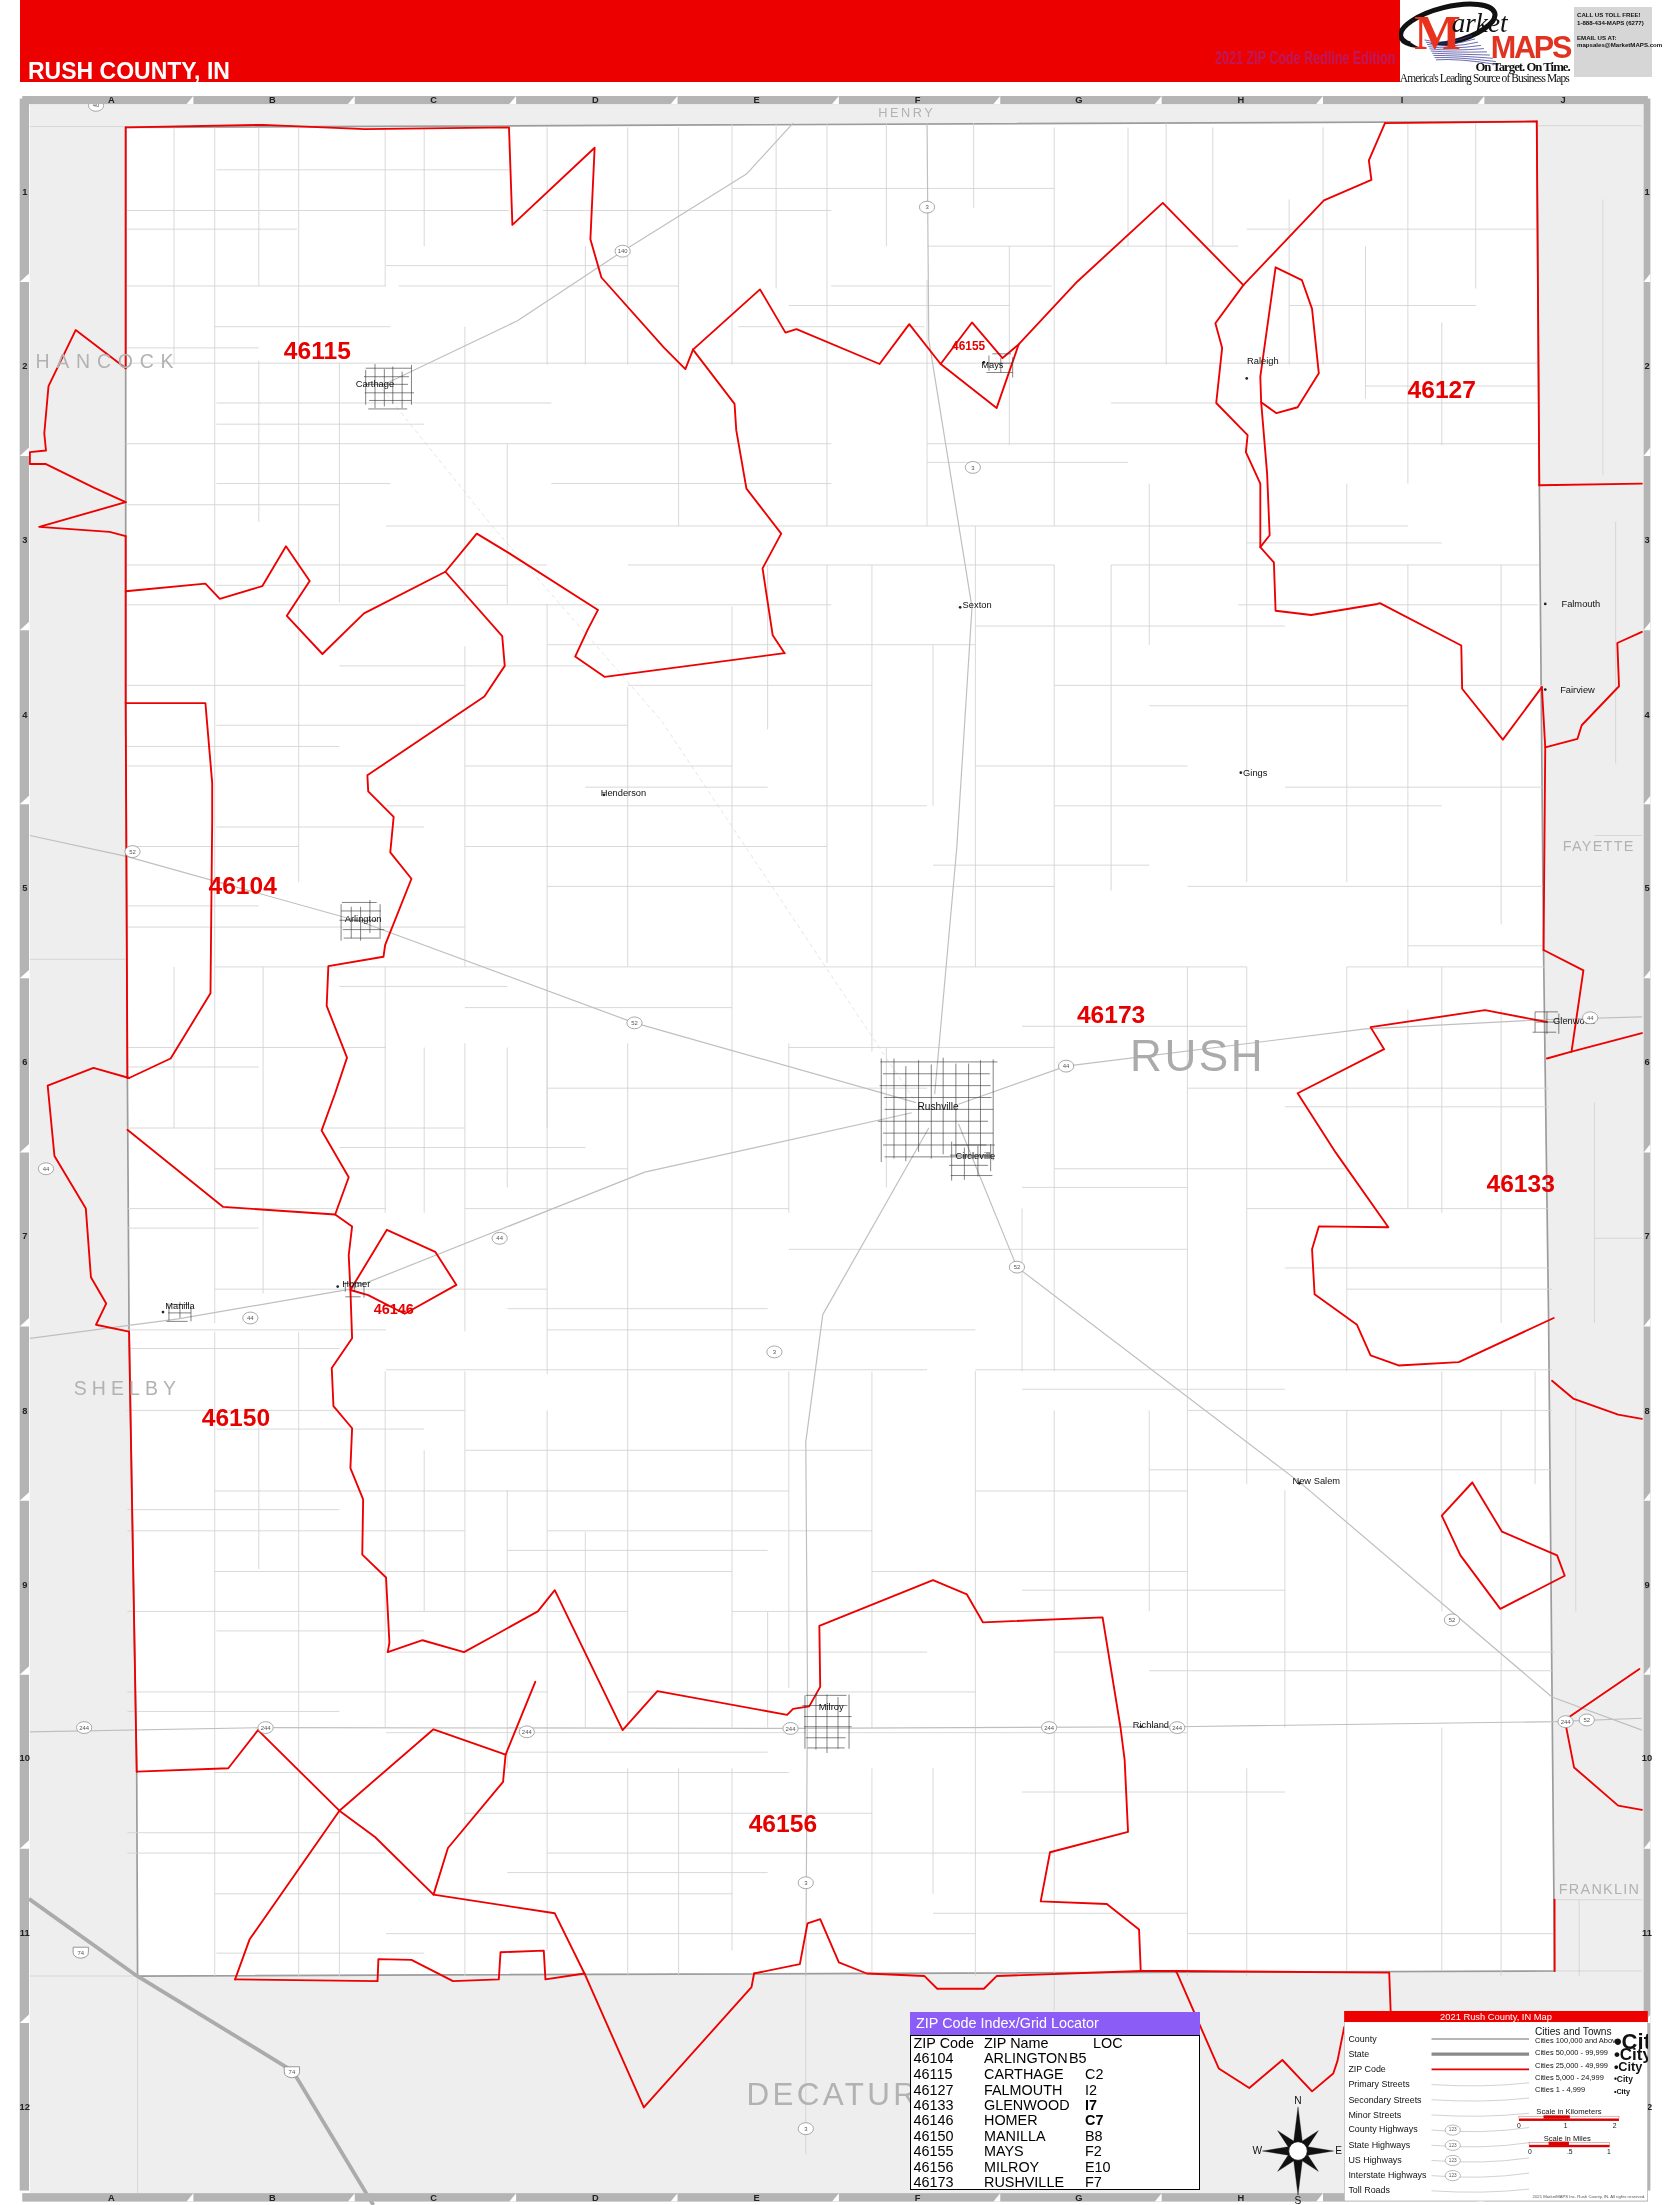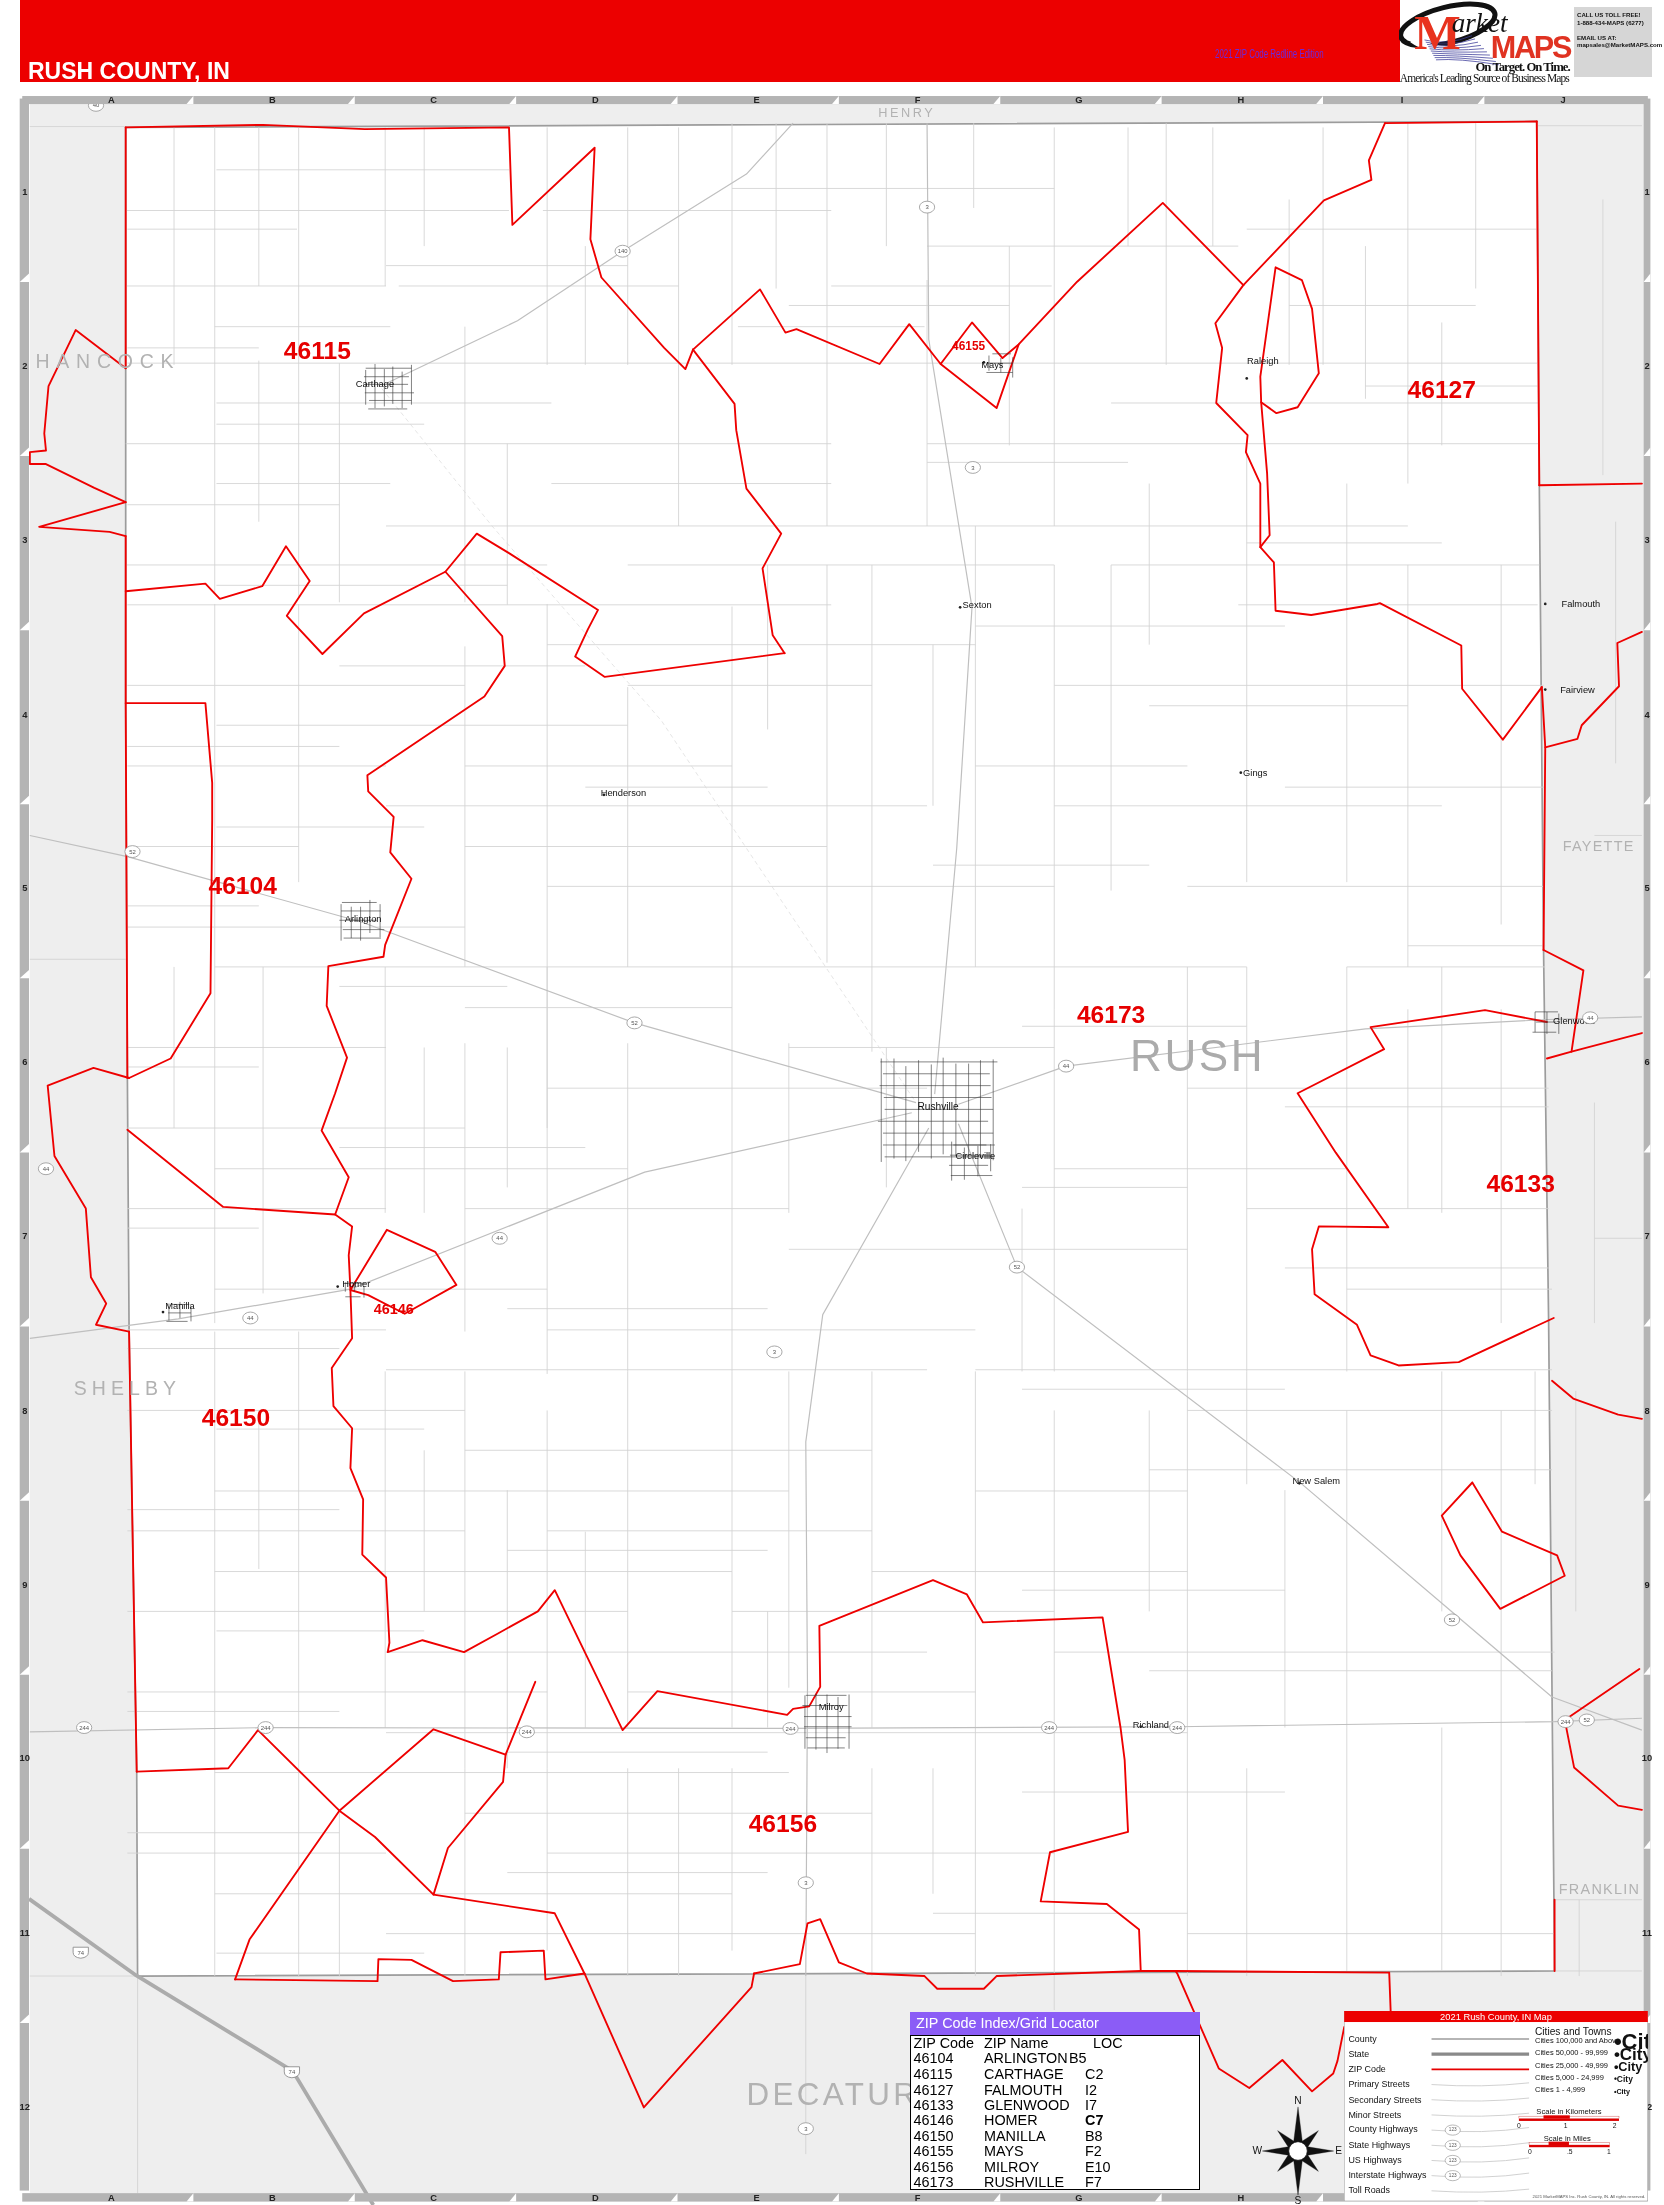--- a/index.html
+++ b/index.html
@@ -2,21 +2,21 @@
 <html style="font-size:13.6px"><head><meta charset="utf-8"><style>
 html,body{margin:0;padding:0;}
 body{width:1665px;height:2205px;position:relative;background:#fff;font-family:"Liberation Sans",sans-serif;overflow:hidden;}
 .abs{position:absolute;}
 </style></head><body>
 
 <div class="abs" style="left:19.5px;top:0;width:1380px;height:82px;background:#ec0000;"></div>
 
 <div class="abs" style="left:28px;top:30.5px;color:#fff;font-size:23px;font-weight:bold;margin-top:27px;">RUSH COUNTY, IN</div>
 
-<div class="abs" style="left:1215px;top:47px;width:186px;color:#6d28d9;font-size:12px;font-weight:normal;white-space:nowrap;overflow:hidden;"><span style="display:inline-block;transform:scaleX(0.66);transform-origin:0 0;">2021 ZIP Code Redline Edition</span></div>
+<div class="abs" style="left:1215px;top:47px;width:186px;color:#be185d;font-size:19px;font-weight:bold;white-space:nowrap;overflow:hidden;"><span style="display:inline-block;transform:scaleX(0.66);transform-origin:0 0;">2021 ZIP Code Redline Edition</span></div>
 
 <svg class="abs" style="left:1399px;top:0" width="175" height="85" viewBox="0 0 206 100">
 <ellipse cx="58" cy="30" rx="57" ry="21" fill="none" stroke="#111" stroke-width="6" transform="rotate(-14 55 32)"></ellipse>
 <path d="M16,46 q22,16 62,12" stroke="#fff" stroke-width="9" fill="none"></path>
 <g stroke="#3c3c99" stroke-width="1" fill="none" opacity="0.9">
 <path d="M30.0,47.0 q26,7 56,-5.0"></path>
 <path d="M31.5,49.6 q26,6 58,-3.8"></path>
 <path d="M33.0,52.2 q26,5 60,-2.6"></path>
 <path d="M34.5,54.8 q26,4 62,-1.4000000000000004"></path>
 <path d="M36.0,57.4 q26,3 64,-0.20000000000000018"></path>
@@ -797,21 +797,21 @@
 <div style="position:absolute;left:73px;top:14.4px;">ARLINGTON</div>
 <div style="position:absolute;left:158px;top:14.4px;">B5</div>
 <div style="position:absolute;left:2.5px;top:30px;">46115</div>
 <div style="position:absolute;left:73px;top:30px;">CARTHAGE</div>
 <div style="position:absolute;left:174px;top:30px;">C2</div>
 <div style="position:absolute;left:2.5px;top:46px;">46127</div>
 <div style="position:absolute;left:73px;top:46px;">FALMOUTH</div>
 <div style="position:absolute;left:174px;top:46px;">I2</div>
 <div style="position:absolute;left:2.5px;top:61px;">46133</div>
 <div style="position:absolute;left:73px;top:61px;">GLENWOOD</div>
-<div style="position:absolute;left:174px;top:61px;">I7</div>
+<div style="position:absolute;left:174px;top:61px;font-weight:bold;">I7</div>
 <div style="position:absolute;left:2.5px;top:76px;">46146</div>
 <div style="position:absolute;left:73px;top:76px;">HOMER</div>
 <div style="position:absolute;left:174px;top:76px;font-weight:bold;">C7</div>
 <div style="position:absolute;left:2.5px;top:92px;">46150</div>
 <div style="position:absolute;left:73px;top:92px;">MANILLA</div>
 <div style="position:absolute;left:174px;top:92px;">B8</div>
 <div style="position:absolute;left:2.5px;top:107px;">46155</div>
 <div style="position:absolute;left:73px;top:107px;">MAYS</div>
 <div style="position:absolute;left:174px;top:107px;">F2</div>
 <div style="position:absolute;left:2.5px;top:123px;">46156</div>

